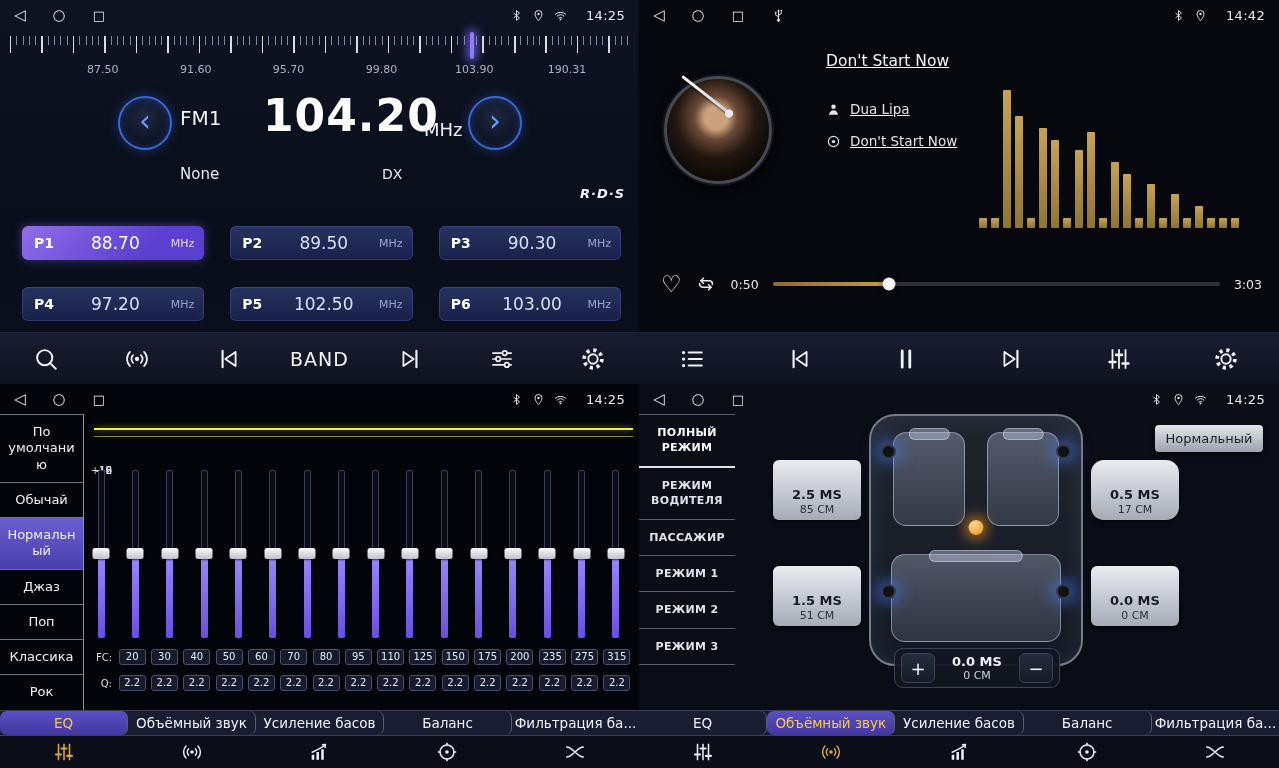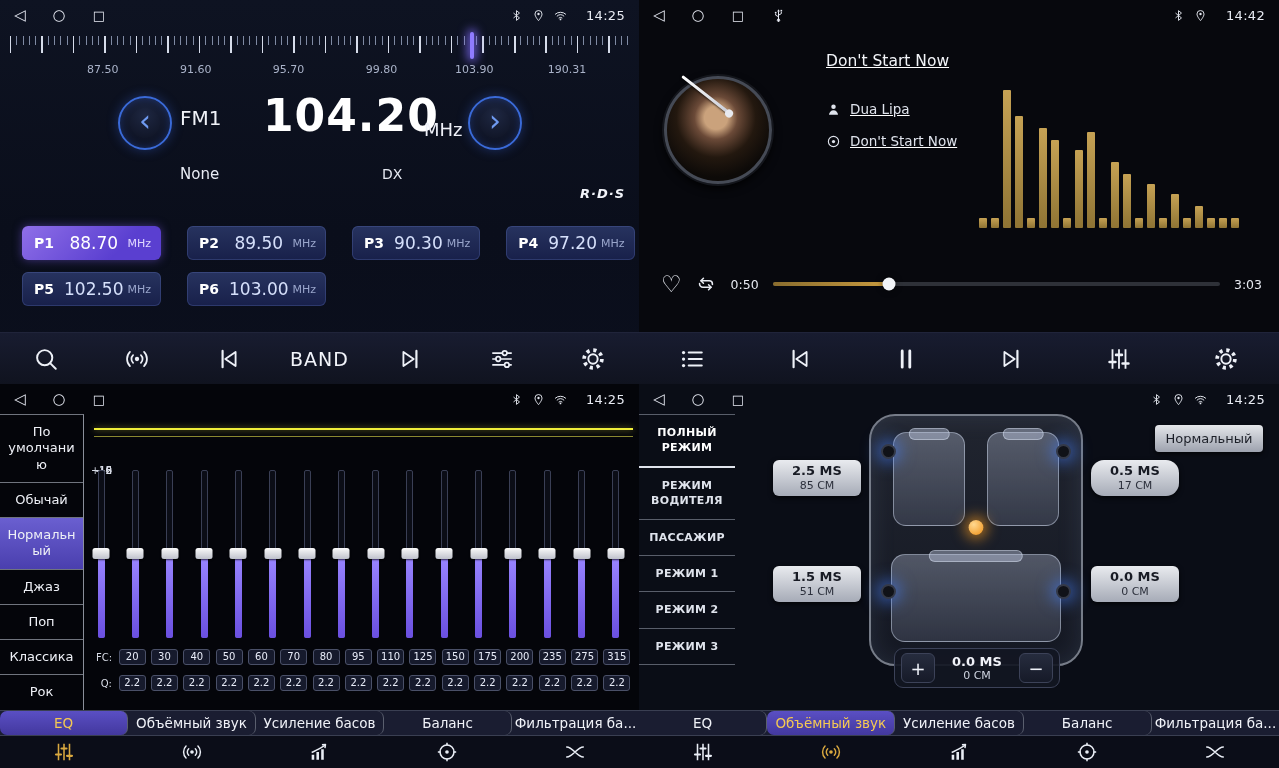--- a/index.html
+++ b/index.html
@@ -45,21 +45,21 @@
  display:flex;align-items:center;justify-content:center;
  box-shadow:0 0 12px rgba(60,110,240,.35),inset 0 0 9px rgba(60,110,240,.35);padding-bottom:5px;}
 .roundbtn.left{left:118px;}
 .roundbtn.right{left:468px;}
 .band-label{position:absolute;left:180px;top:18px;font-size:20px;color:#f0f2f8;}
 .stereo-label{position:absolute;left:180px;top:77px;font-size:15px;color:#e8ebf4;}
 .bigfreq{position:absolute;left:236px;width:170px;top:2px;text-align:center;font-size:44px;font-weight:700;color:#fff;letter-spacing:1px;margin-left:27px;}
 .unit-label{position:absolute;left:424px;top:31px;font-size:18px;color:#eef0f8;}
 .dx-label{position:absolute;left:382px;top:78px;font-size:14px;color:#e6e9f2;}
 .rds{position:absolute;right:14px;top:98px;font-size:13px;font-style:italic;font-weight:700;letter-spacing:1px;color:#f2f4fa;}
-.preset-grid{position:absolute;top:226px;left:22px;right:18px;display:grid;grid-template-columns:1fr 1fr 1fr 1fr;gap:12px 26px;}
+.preset-grid{position:absolute;top:226px;left:22px;right:18px;display:grid;grid-template-columns:1fr 1fr 1fr;gap:27px 26px;}
 .preset{height:34px;border-radius:6px;display:flex;align-items:center;padding:0 10px 0 12px;
  background:linear-gradient(180deg,#27335f,#18204a);box-shadow:inset 0 0 0 1px rgba(95,115,190,.3);}
 .preset .pid{font-size:14px;font-weight:700;color:#fff;width:30px;}
 .preset .pfreq{flex:1;text-align:center;font-size:17px;color:#d6e0fb;}
 .preset .punit{font-size:11px;color:#9aa6cc;margin-left:4px;}
 .preset.active{background:linear-gradient(135deg,#8f6fe8,#5a3fd0 70%);box-shadow:0 0 10px rgba(120,90,230,.5);}
 .preset.active .pfreq{color:#fff;}
 .preset.active .punit{color:#e0d8ff;}
 
 .album{position:absolute;left:25px;top:76px;width:108px;height:108px;border-radius:50%;
@@ -130,21 +130,21 @@
 .seat.fr{right:22px;top:16px;width:72px;height:94px;}
 .seat.rear{left:20px;right:20px;bottom:22px;height:88px;border-radius:14px;}
 .spk{position:absolute;width:15px;height:15px;border-radius:50%;background:#101218;border:2px solid #343947;
  box-shadow:0 0 15px 5px rgba(70,125,245,.55);}
 .spk.tl{left:10px;top:28px;}.spk.tr{right:10px;top:28px;}
 .spk.bl{left:10px;top:168px;}.spk.br{right:10px;top:168px;}
 .ball{position:absolute;left:50%;top:104px;transform:translateX(-50%);width:15px;height:15px;border-radius:50%;
  background:radial-gradient(circle at 35% 30%,#ffd890,#ef9015);box-shadow:0 0 13px 4px rgba(240,150,30,.65);}
 .delaybox{position:absolute;width:88px;padding:3px 0 4px;border-radius:6px;text-align:center;
  background:linear-gradient(180deg,#e9ebef,#a6abb7);box-shadow:0 2px 5px rgba(0,0,0,.75);}
-.dms{font-size:13px;font-weight:700;color:#181b24;}
+.dms{font-size:13px;font-weight:700;color:#181b24;margin-top:24px;}
 .dcm{font-size:11px;color:#2c303c;margin-top:1px;}
 .delaybox.fl{left:134px;top:76px;}
 .delaybox.fr{left:452px;top:76px;border-radius:13px;}
 .delaybox.rl{left:134px;top:182px;}
 .delaybox.rr{left:452px;top:182px;}
 .delay-ctrl{position:absolute;left:255px;top:264px;display:flex;align-items:center;gap:6px;
  background:rgba(18,22,34,.92);border:1px solid #3c4258;border-radius:9px;padding:4px 6px;}
 .dc-btn{width:34px;height:30px;border-radius:6px;background:linear-gradient(180deg,#262c3e,#161a28);
  border:1px solid #3c4258;color:#eef1f8;font-size:18px;display:flex;align-items:center;justify-content:center;}
 .dc-val{width:72px;text-align:center;}

